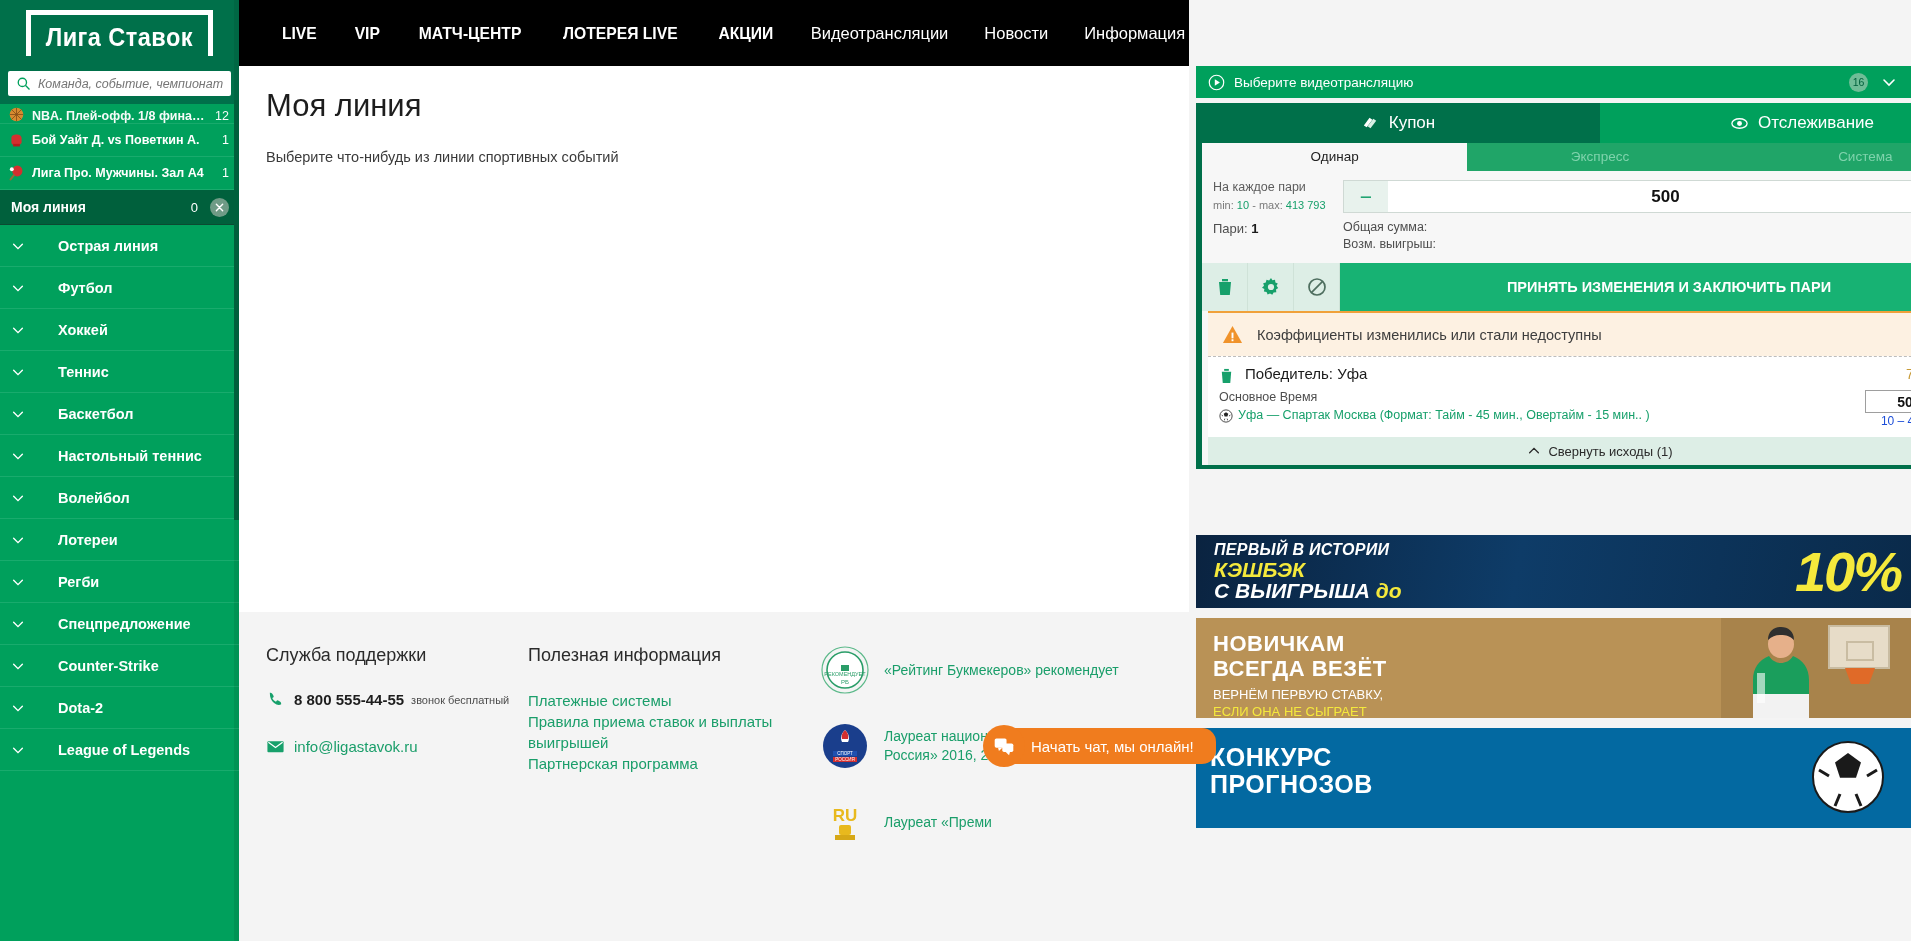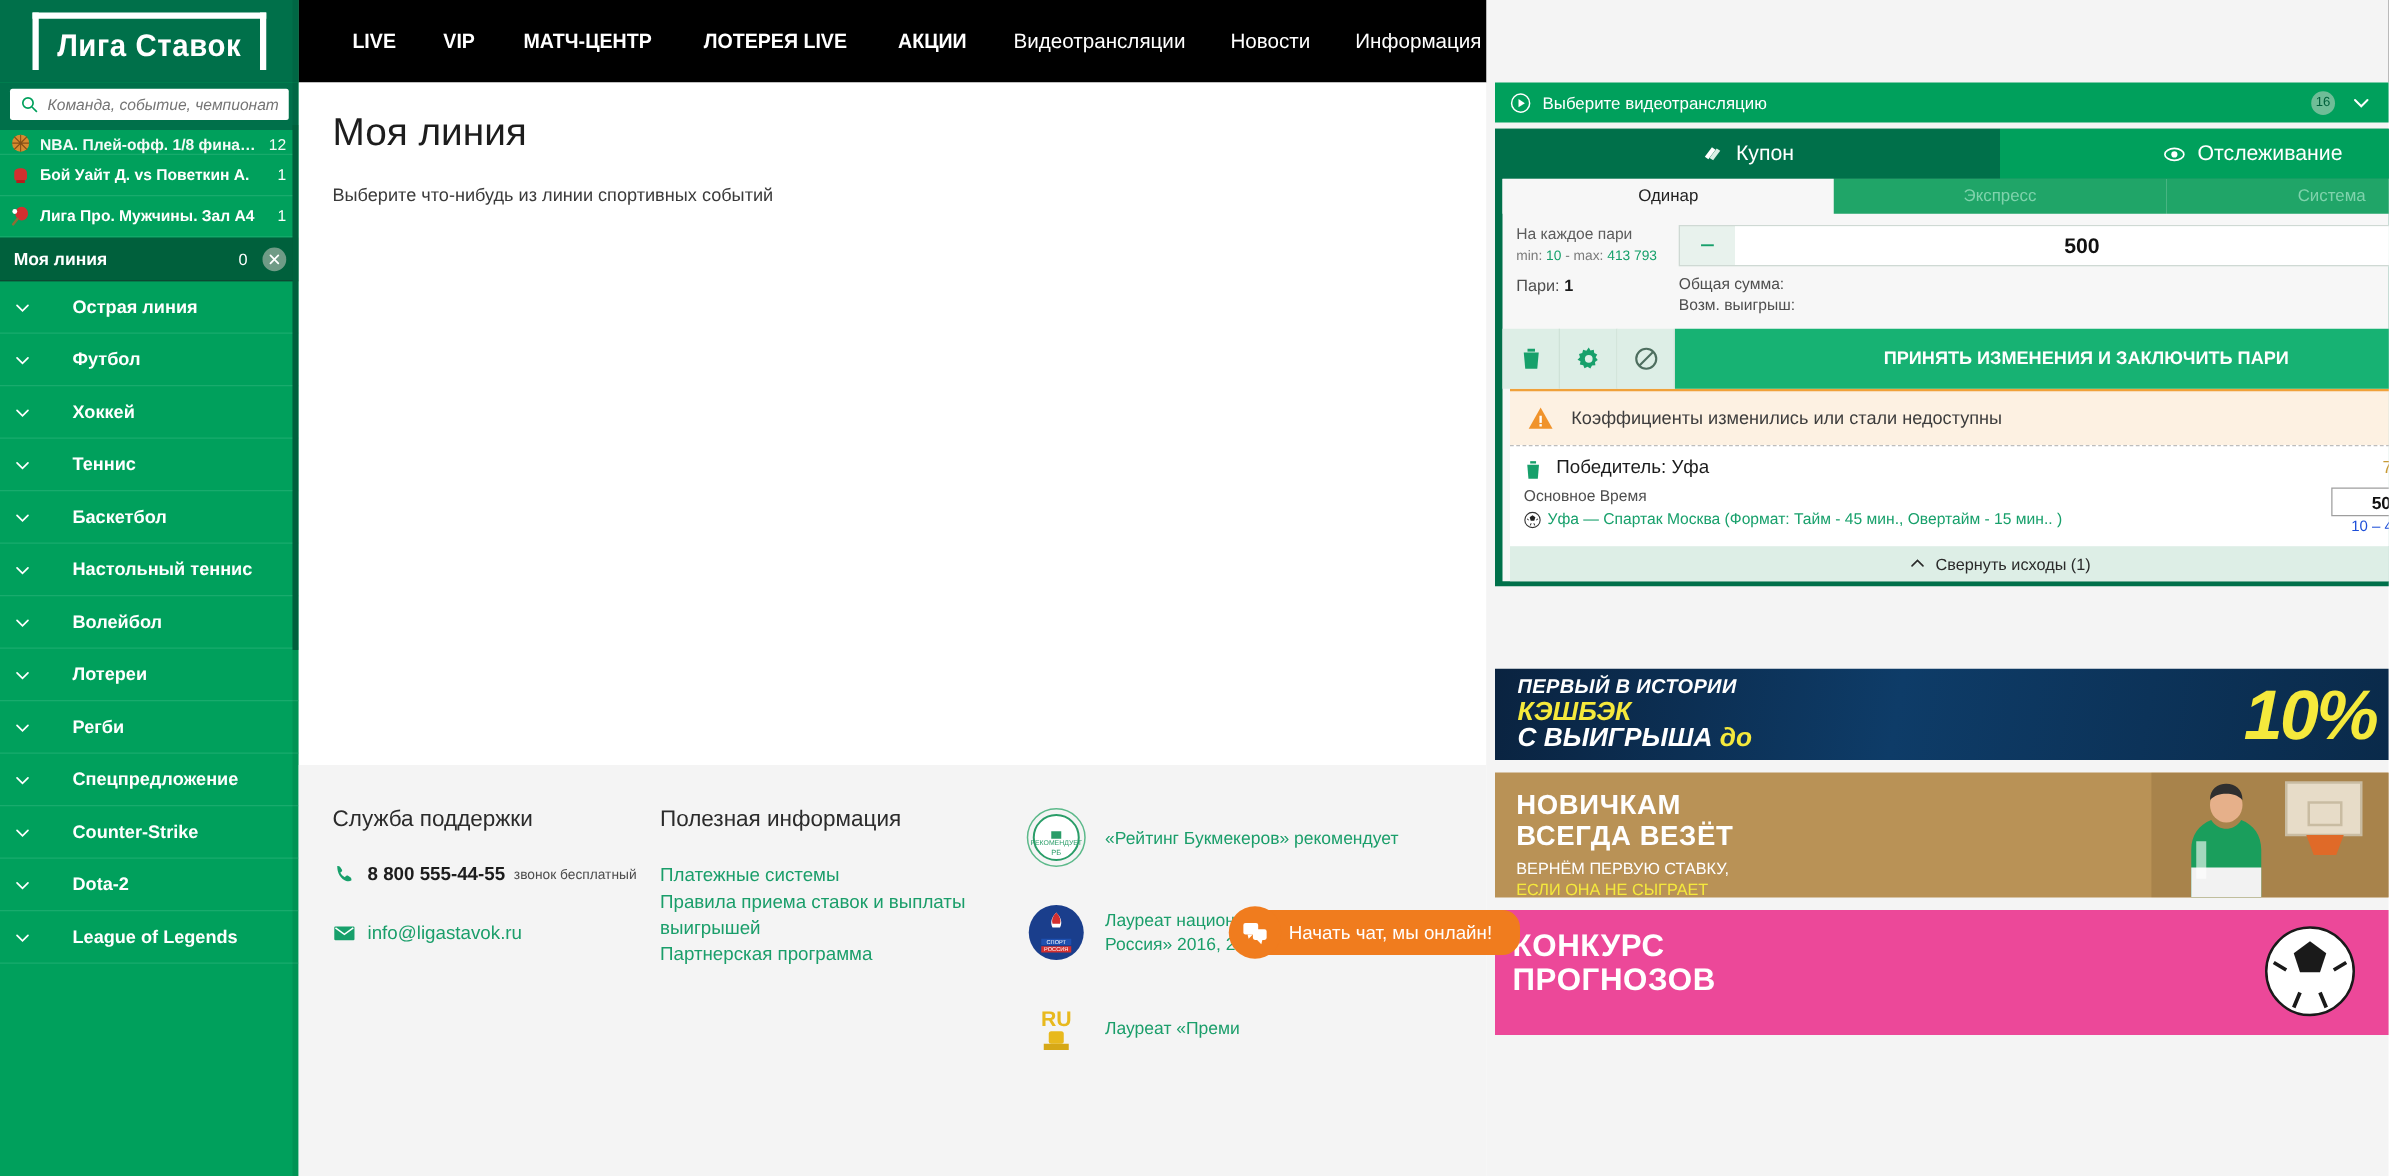--- a/index.html
+++ b/index.html
@@ -292,21 +292,21 @@
   .b1-l3 em { color: #f5e93c; font-style: italic; }
   .b1-big { margin-left: auto; color: #f5e93c; font-size: 56px; font-weight: bold; font-style: italic; padding-right: 10px; letter-spacing: -2px; }
 
   .b2 { top: 618px; height: 100px; background: #b99256; }
   .b2 .inner { padding: 13px 0 0 17px; }
   .b2-l1 { color: #fff; font-size: 22px; font-weight: bold; line-height: 25px; letter-spacing: .5px; }
   .b2-l3 { color: #fff; font-size: 13px; line-height: 17px; margin-top: 5px; }
   .b2-l4 { color: #f5e93c; font-size: 13px; line-height: 17px; }
   .b2-person { position: absolute; right: 0; top: 0; width: 190px; height: 100px; }
 
-  .b3 { top: 728px; height: 100px; background: #ec4899; }
+  .b3 { top: 728px; height: 100px; background: #0369a1; }
   .b3 .inner { padding: 16px 0 0 14px; }
   .b3-l1 { color: #fff; font-size: 25px; font-weight: bold; line-height: 27px; letter-spacing: .5px; }
   .b3-ball { position: absolute; right: 26px; top: 12px; width: 74px; height: 74px; }
 
   
   .chat {
     position: absolute; left: 983px; top: 725px;
     height: 42px; display: flex; align-items: center;
     z-index: 40;
   }

